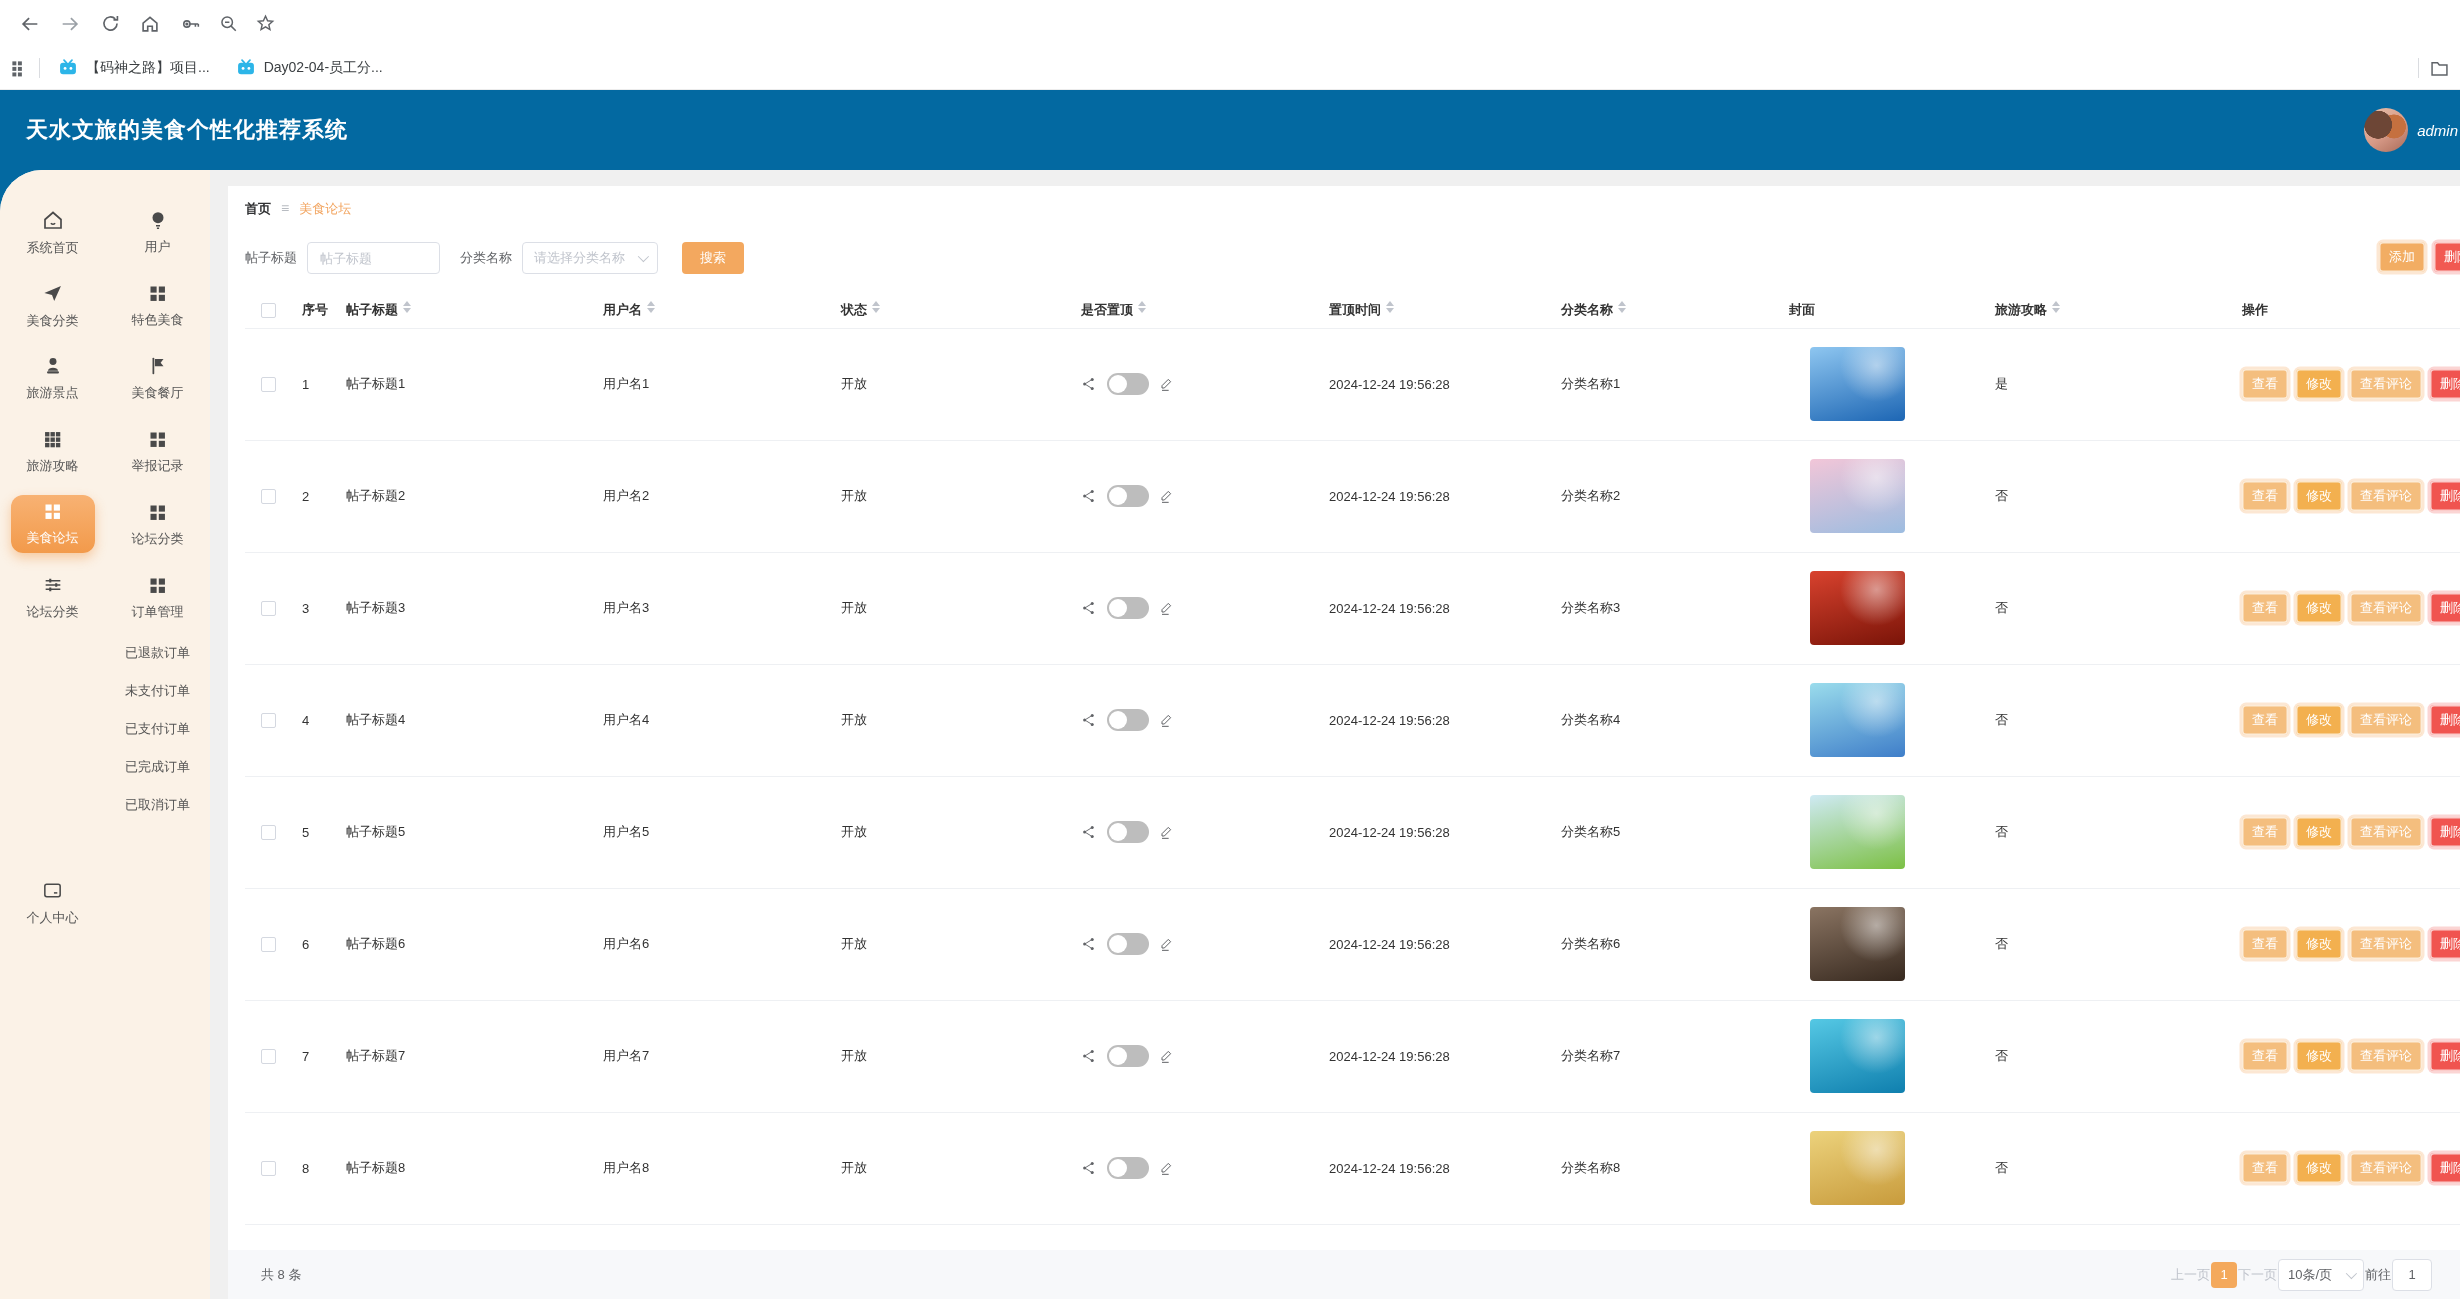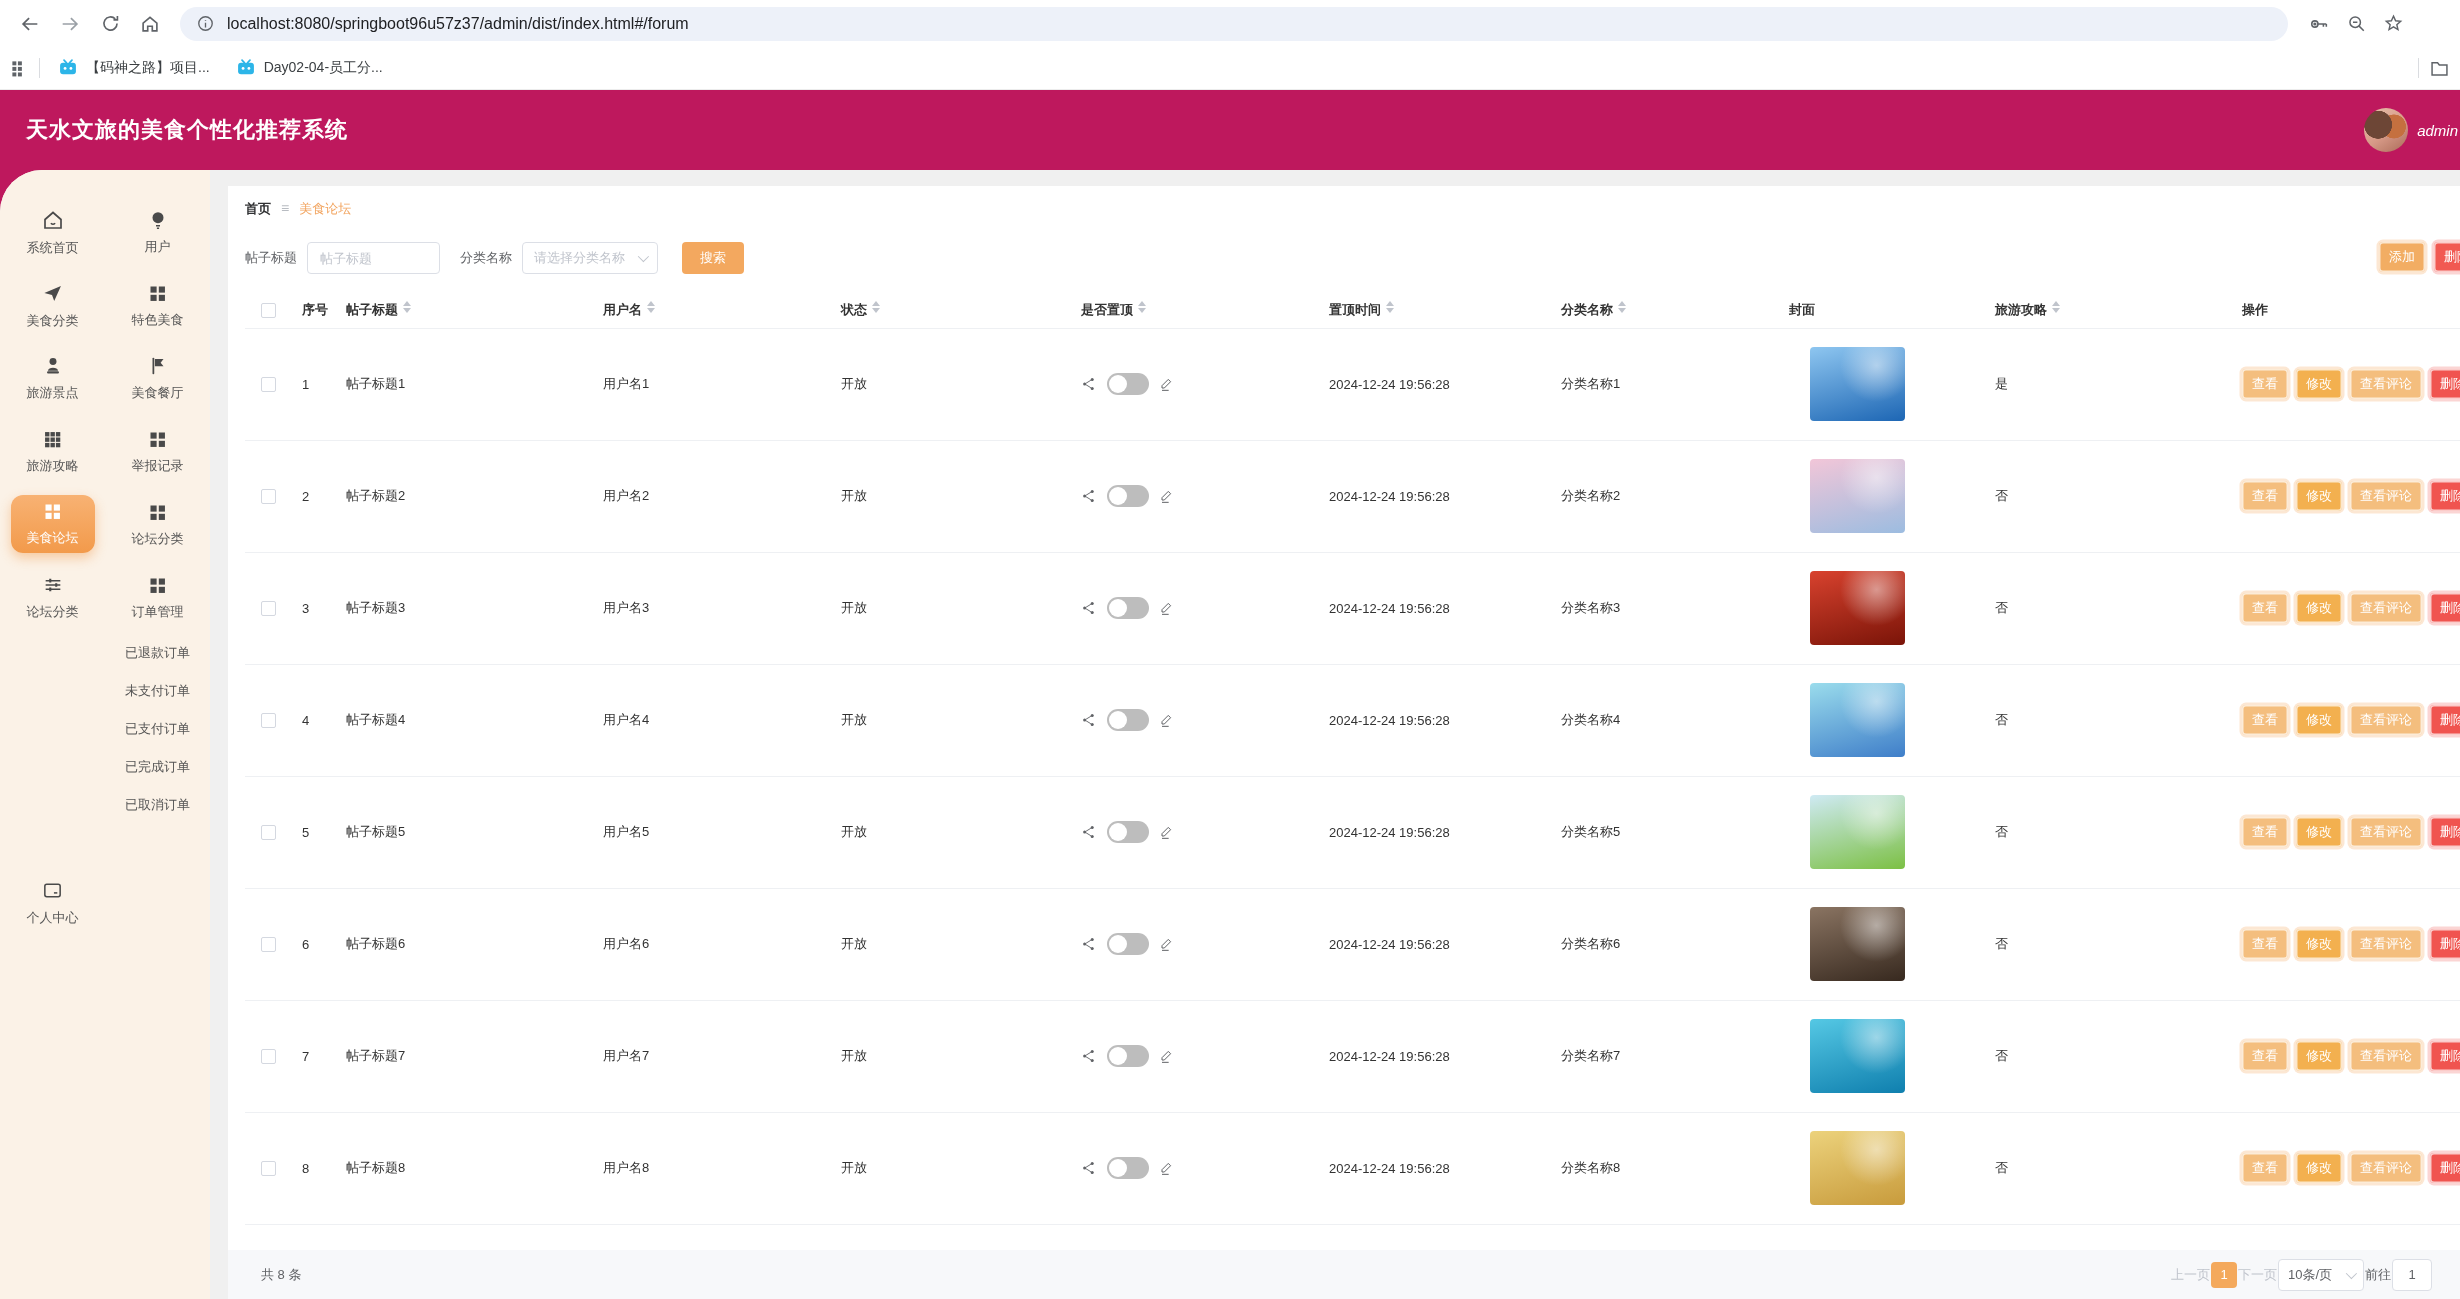--- a/index.html
+++ b/index.html
@@ -14,21 +14,21 @@
   .url-text { font-size:16px; color:#202124; white-space:nowrap; overflow:hidden; }
   .chrome-right { display:flex; align-items:center; gap:16px; padding:0 8px; }
 
   
   .bookmarks { height:43px; display:flex; align-items:center; padding:0 10px; gap:10px; background:#fff; border-bottom:1px solid #ececec; }
   .bm-sep { width:1px; height:20px; background:#dadce0; flex:none; }
   .bookmark { display:flex; align-items:center; gap:8px; font-size:14px; color:#3c4043; padding:4px 8px; border-radius:6px; white-space:nowrap; }
   .bm-spacer { flex:1; }
 
   
-  .app { background:#be185d; height:933px; }
+  .app { background:#0369a1; height:933px; }
   .app-header { height:80px; display:flex; align-items:center; padding:0 0 0 26px; position:relative; }
   .app-title { color:#fff; font-size:22px; font-weight:bold; letter-spacing:1px; }
   .user-box { position:absolute; right:2px; top:0; height:80px; display:flex; align-items:center; gap:9px; }
   .avatar { width:44px; height:44px; border-radius:50%; flex:none;
     background: radial-gradient(circle at 32% 38%, #6d4636 0 34%, transparent 35%),
                 radial-gradient(circle at 68% 42%, #c5703f 0 30%, transparent 31%),
                 linear-gradient(145deg,#e8c2ad 0%, #d79a87 55%, #a96a58 100%); }
   .username { color:#fff; font-size:15px;font-style:italic; }
 
   
@@ -117,31 +117,20 @@
     <div class="nav-ic">
       <svg width="21" height="21" viewBox="0 0 24 24">
           <path d="M19.5 12a7.5 7.5 0 1 1-2.1-5.2" fill="none" stroke="#5f6368" stroke-width="1.9"></path>
           <path d="M19.9 3.3v4.5h-4.5" fill="none" stroke="#5f6368" stroke-width="1.9"></path>
         </svg>
     </div>
     <div class="nav-ic">
       <svg width="22" height="22" viewBox="0 0 24 24">
           <path d="M4.5 11 12 4.8 19.5 11V19.5h-5v-5h-5v5h-5z" fill="none" stroke="#5f6368" stroke-width="1.8"></path>
         </svg>
-    </div>
-    <div class="url-pill">
-      <span>
-        <svg width="19" height="19" viewBox="0 0 24 24">
-            <g fill="none" stroke="#5f6368" stroke-width="1.7">
-              <circle cx="12" cy="12" r="8.5"></circle>
-              <path d="M12 7.6v1M12 11v6"></path>
-            </g>
-          </svg>
-      </span>
-      <span class="url-text">localhost:8080/springboot96u57z37/admin/dist/index.html#/forum</span>
     </div>
     <div class="chrome-right">
       <span>
         <svg width="22" height="22" viewBox="0 0 24 24">
             <g fill="none" stroke="#5f6368" stroke-width="1.7">
               <circle cx="7.5" cy="12" r="3.4"></circle>
               <circle cx="7.5" cy="12" r="0.9" fill="#5f6368"></circle>
               <path d="M10.9 12H20M16.8 12v3.1M20 12v3.1"></path>
             </g>
           </svg>

